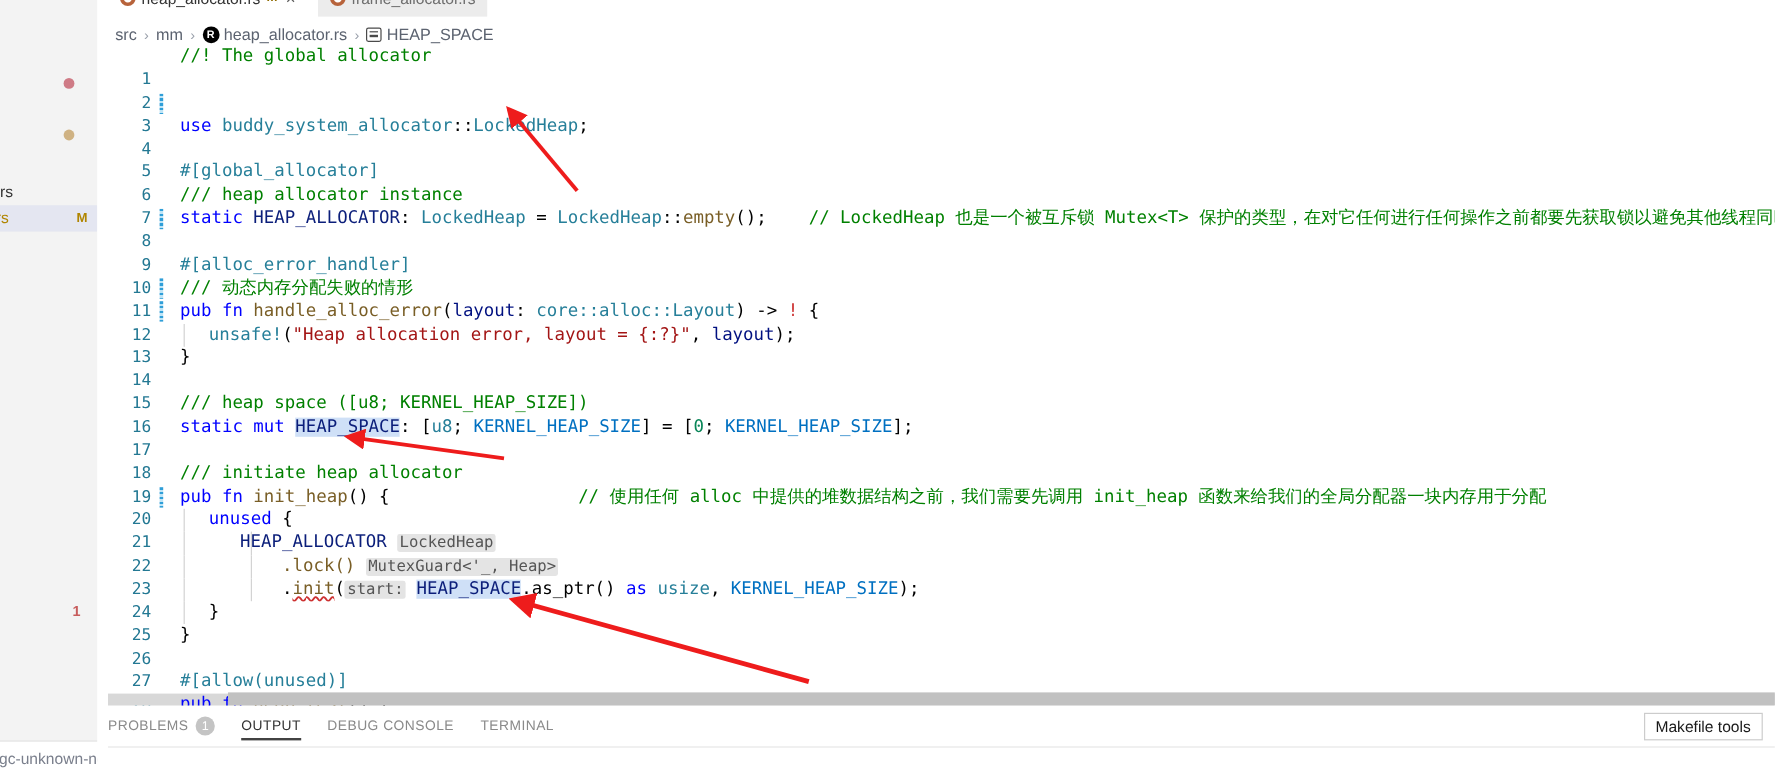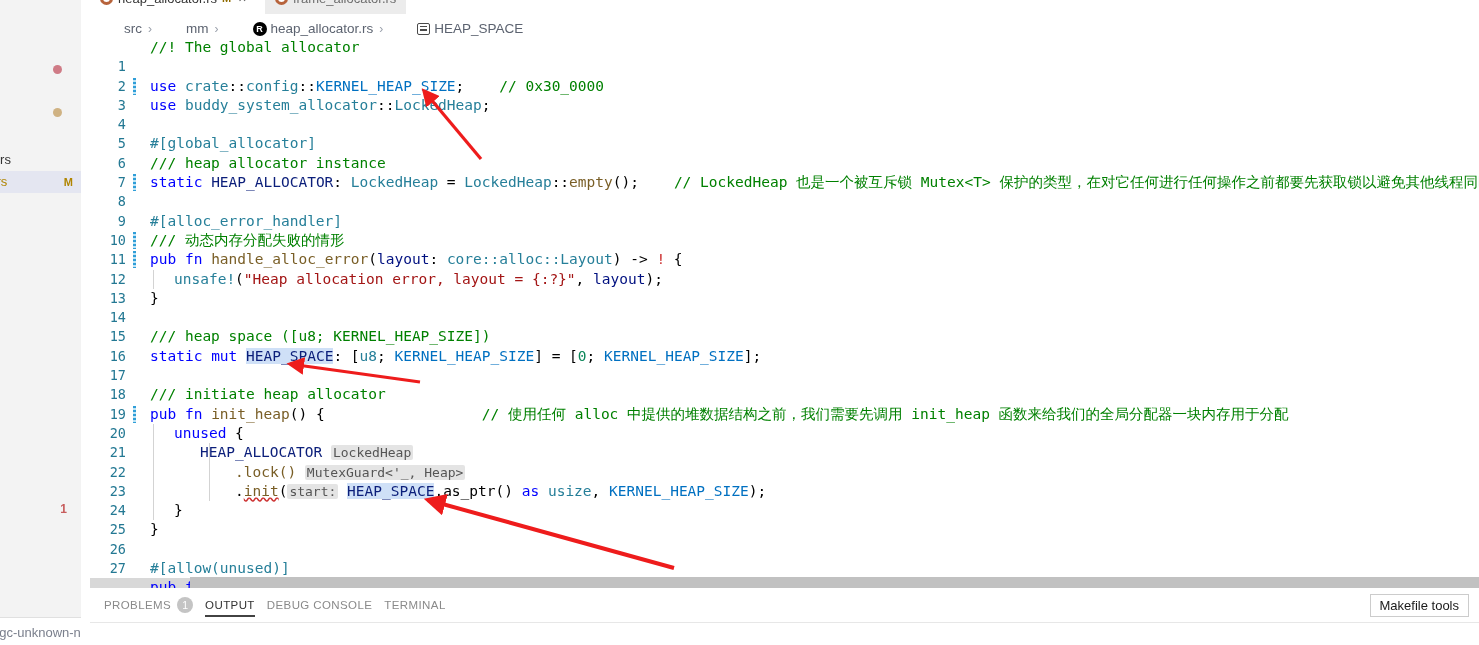--- a/index.html
+++ b/index.html
@@ -67,21 +67,21 @@
   .tab .tdirty { font-size: 11px; font-weight: bold; color: #8f6b00; }
   .tab .tclose { font-size: 14px; color: #5a5a5a; margin-left: 2px; }
 
   
   #breadcrumb {
     position: absolute; left: 96px; top: 19px; height: 19px;
     display: flex; align-items: center; gap: 5px;
     font-size: 13.5px; color: #5c6370; white-space: nowrap;
   }
   #breadcrumb .sep { color: #9aa0ab; font-size: 12px; margin: 0 1px; }
-  #breadcrumb .crumb { display: flex; align-items: center; gap: 4px; margin-left: 28px; }
+  #breadcrumb .crumb { display: flex; align-items: center; gap: 4px; }
   .ic-rust {
     display: inline-block; width: 14px; height: 14px; border-radius: 50%;
     background: #000; color: #fff; font-size: 9px; line-height: 14px;
     text-align: center; font-weight: bold; flex: none;
   }
   .ic-field {
     display: inline-block; width: 13px; height: 12px; flex: none;
     border: 1.5px solid #4a4a4a; border-radius: 2px; position: relative;
   }
   .ic-field::before, .ic-field::after {
@@ -146,22 +146,22 @@
 
   
   #arrows { position: absolute; left: 0; top: 0; width: 1479px; height: 645px; pointer-events: none; }
 
   
   #panel {
     position: absolute; left: 90px; top: 590px; right: 0; height: 55px;
     background: #ffffff;
   }
   #panel-tabs {
-    position: absolute; left: 14px; top: 4px; height: 26px;
-    display: flex; align-items: center; gap: 12px;
+    position: absolute; left: 0; top: 4px; height: 26px;
+    display: flex; align-items: center; gap: 22px;
   }
   .ptab {
     font-size: 11.5px; letter-spacing: .4px; color: #8a8a8a;
     text-transform: uppercase; position: relative; padding-bottom: 5px;
     display: flex; align-items: center; gap: 6px; white-space: nowrap;
   }
   .ptab.active { color: #333333; }
   .ptab.active::after {
     content: ""; position: absolute; left: 0; right: 0; bottom: -1px;
     height: 1.5px; background: #424242;
@@ -261,21 +261,20 @@
     <span class="lcode"><span class="t-cmt">//! The global allocator</span></span>
   </div>
 
   <div class="line">
     <span class="lnum">2</span>
   </div>
 
   <div class="line">
     <span class="lnum">3</span>
     <span class="gmod"></span>
-    <span class="lcode"><span class="t-kw">use</span><span class="t-plain"> </span><span class="t-type">crate</span><span class="t-punct">::</span><span class="t-type">config</span><span class="t-punct">::</span><span class="t-const">KERNEL_HEAP_SIZE</span><span class="t-punct">;</span><span class="t-plain">    </span><span class="t-cmt">// 0x30_0000</span></span>
   </div>
 
   <div class="line">
     <span class="lnum">4</span>
     <span class="lcode"><span class="t-kw">use</span><span class="t-plain"> </span><span class="t-type">buddy_system_allocator</span><span class="t-punct">::</span><span class="t-type">LockedHeap</span><span class="t-punct">;</span></span>
   </div>
 
   <div class="line">
     <span class="lnum">5</span>
   </div>

